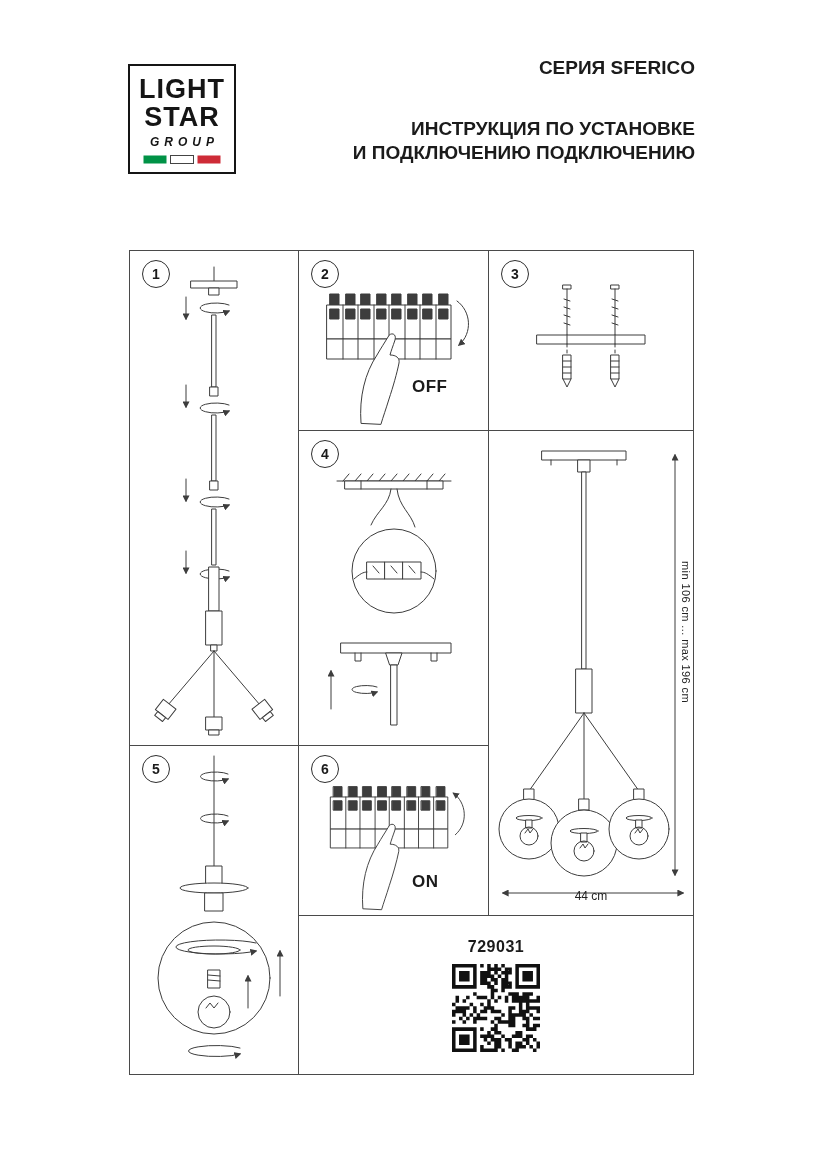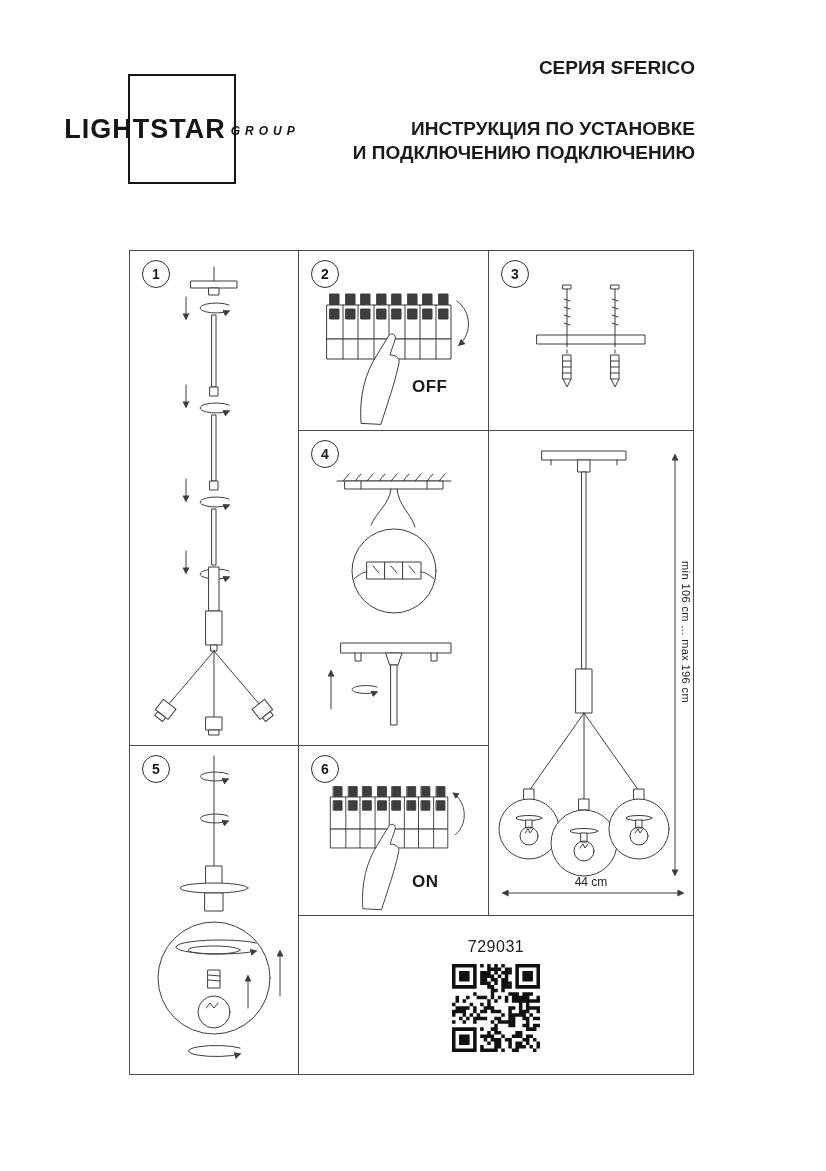--- a/index.html
+++ b/index.html
@@ -3,22 +3,22 @@
 <meta charset="utf-8">
 <style>
   html,body{margin:0;padding:0;background:#fff;}
   .page{
     position:relative;width:826px;height:1171px;background:#ffffff;
     font-family:"Liberation Sans","DejaVu Sans",sans-serif;color:#1b1b1b;
     outline:1px solid #e3e3e3;overflow:hidden;
   }
   
   .logo{
-    position:absolute;left:128px;top:74px;width:104px;height:106px;
-    border:2px solid #151515;display:flex;flex-direction:row;
+    position:absolute;left:128px;top:64px;width:104px;height:106px;
+    border:2px solid #151515;display:flex;flex-direction:column;
     align-items:center;justify-content:center;background:#fff;
   }
   .logo .big{font-size:27px;font-weight:bold;letter-spacing:1px;line-height:28px;color:#151515;}
   .logo .small{font-size:12px;font-weight:bold;letter-spacing:5px;margin-top:4px;padding-left:5px;color:#151515;font-style:italic;}
   .logo .flag{margin-top:6px;}
   
   .header-text{
     position:absolute;top:54px;right:131px;text-align:right;
   }
   .header-text .line{font-size:19px;font-weight:bold;line-height:27px;white-space:nowrap;}
@@ -49,24 +49,24 @@
   .draw{position:absolute;left:0;top:0;width:100%;height:100%;
     stroke:#3d3d3d;fill:none;stroke-width:1;stroke-linecap:round;stroke-linejoin:round;}
   .switch-label{
     position:absolute;left:113px;top:126px;font-size:17px;font-weight:bold;letter-spacing:.5px;
   }
   .vdim{
     position:absolute;top:130px;right:1px;writing-mode:vertical-rl;
     font-size:11px;letter-spacing:.4px;color:#222;white-space:nowrap;
   }
   .hdim{
-    position:absolute;bottom:26px;left:0;width:100%;text-align:center;
+    position:absolute;bottom:12px;left:0;width:100%;text-align:center;
     font-size:12px;color:#222;
   }
-  .qr-article{margin-top:22px;font-size:16px;font-weight:normal;letter-spacing:.5px;}
+  .qr-article{margin-top:22px;font-size:16px;font-weight:bold;letter-spacing:.5px;}
   .qr-box{margin-top:8px;width:88px;height:88px;}
 </style>
 </head>
 <body>
 
 <svg width="0" height="0" style="position:absolute">
   <defs>
     <marker id="arr" viewBox="0 0 10 10" refX="8" refY="5" markerWidth="7" markerHeight="7" orient="auto-start-reverse">
       <path d="M0,0 L10,5 L0,10 z" fill="#3d3d3d" stroke="none"></path>
     </marker>

